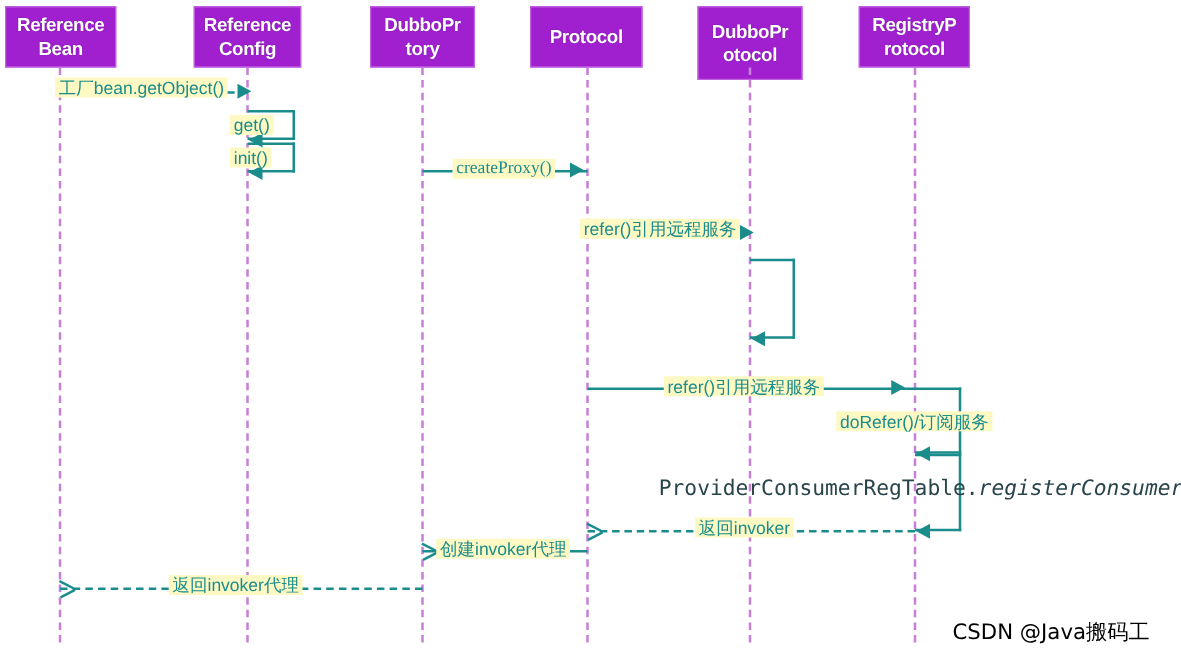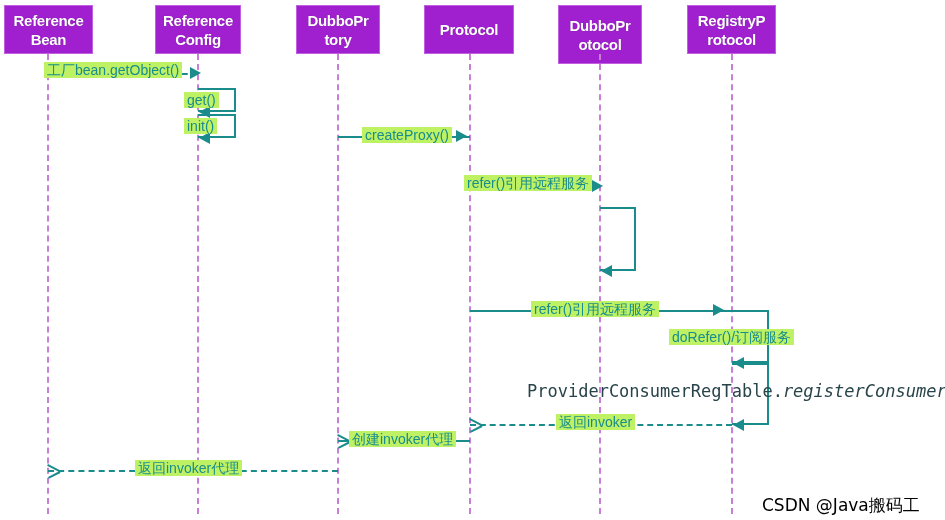--- a/index.html
+++ b/index.html
@@ -83,21 +83,21 @@
   }
   .arrowopen::before { top: 0; transform-origin: left top; transform: rotate(27deg); }
   .arrowopen::after  { top: 13px; transform-origin: left top; transform: rotate(-27deg); }
 
   .msg-label {
     position: absolute;
     color: #1a8c8c;
     font-size: 14px;
     line-height: 16px;
     white-space: nowrap;
-    background: #bef264;
+    background: #fef9c3;
     padding: 0 3px;
   }
   .msg-label.mono {
     font-family: "DejaVu Sans Mono", "Liberation Mono", monospace;
     color: #28444a;
     font-size: 17px;
     letter-spacing: 0px;
   }
   .msg-label.mono .ital {
     font-style: italic;
@@ -162,21 +162,21 @@
   <div class="selfloop" style="left:198px; top:88px; width:38px; height:24px;"></div>
   <div class="arrowhead left" style="left:199px; top:106px;"></div>
   <div class="msg-label" style="left:184px; top:92px;">get()</div>
 
   <div class="selfloop" style="left:198px; top:114px; width:38px; height:24px;"></div>
   <div class="arrowhead left" style="left:199px; top:132px;"></div>
   <div class="msg-label" style="left:184px; top:118px;text-align:right;">init()</div>
 
   <div class="msg" style="left:338px; top:136px; width:132px;"></div>
   <div class="arrowhead right" style="left:456px; top:130px;"></div>
-  <div class="msg-label" style="left:362px; top:127px;">createProxy()</div>
+  <div class="msg-label" style="left:362px; top:127px;font-family:Liberation Serif, serif;">createProxy()</div>
 
   <div class="msg dashed" style="left:470px; top:186px; width:130px;"></div>
   <div class="arrowhead right" style="left:592px; top:180px;"></div>
   <div class="msg-label" style="left:464px; top:175px;">refer()引用远程服务</div>
 
   <div class="selfloop" style="left:600px; top:207px; width:36px; height:64px;"></div>
   <div class="arrowhead left" style="left:601px; top:265px;"></div>
 
   <div class="msg" style="left:470px; top:310px; width:262px;"></div>
   <div class="arrowhead right" style="left:713px; top:304px;"></div>

